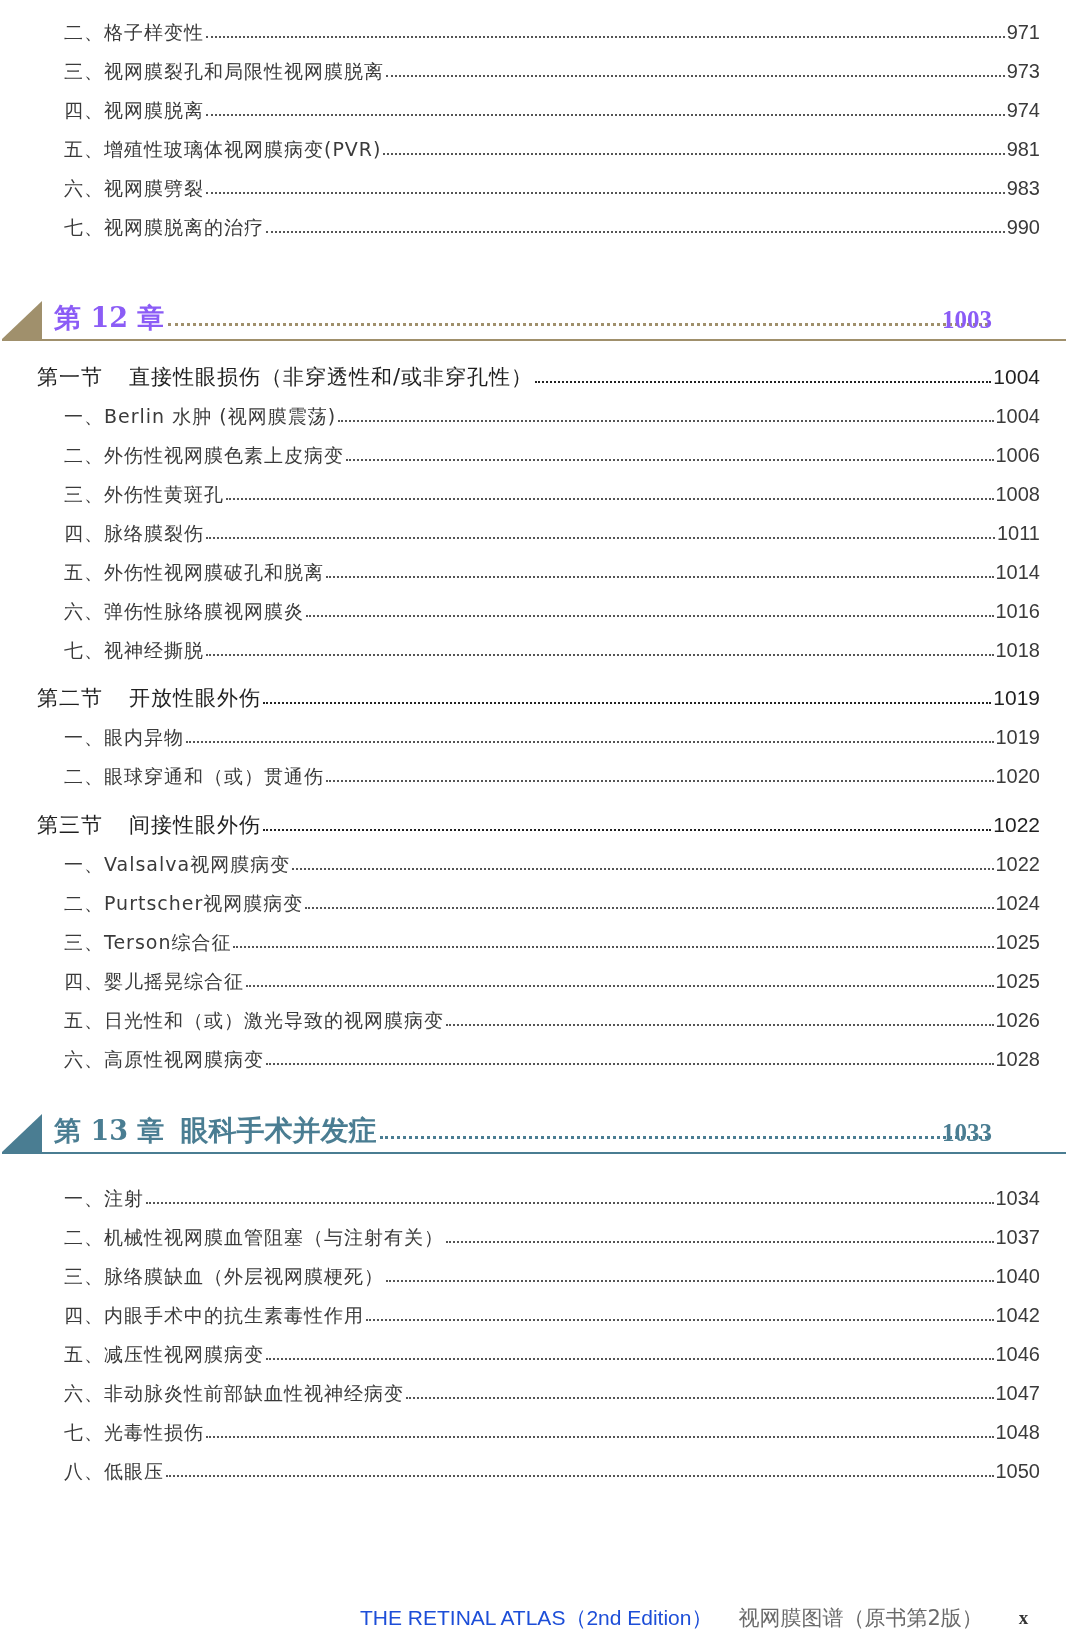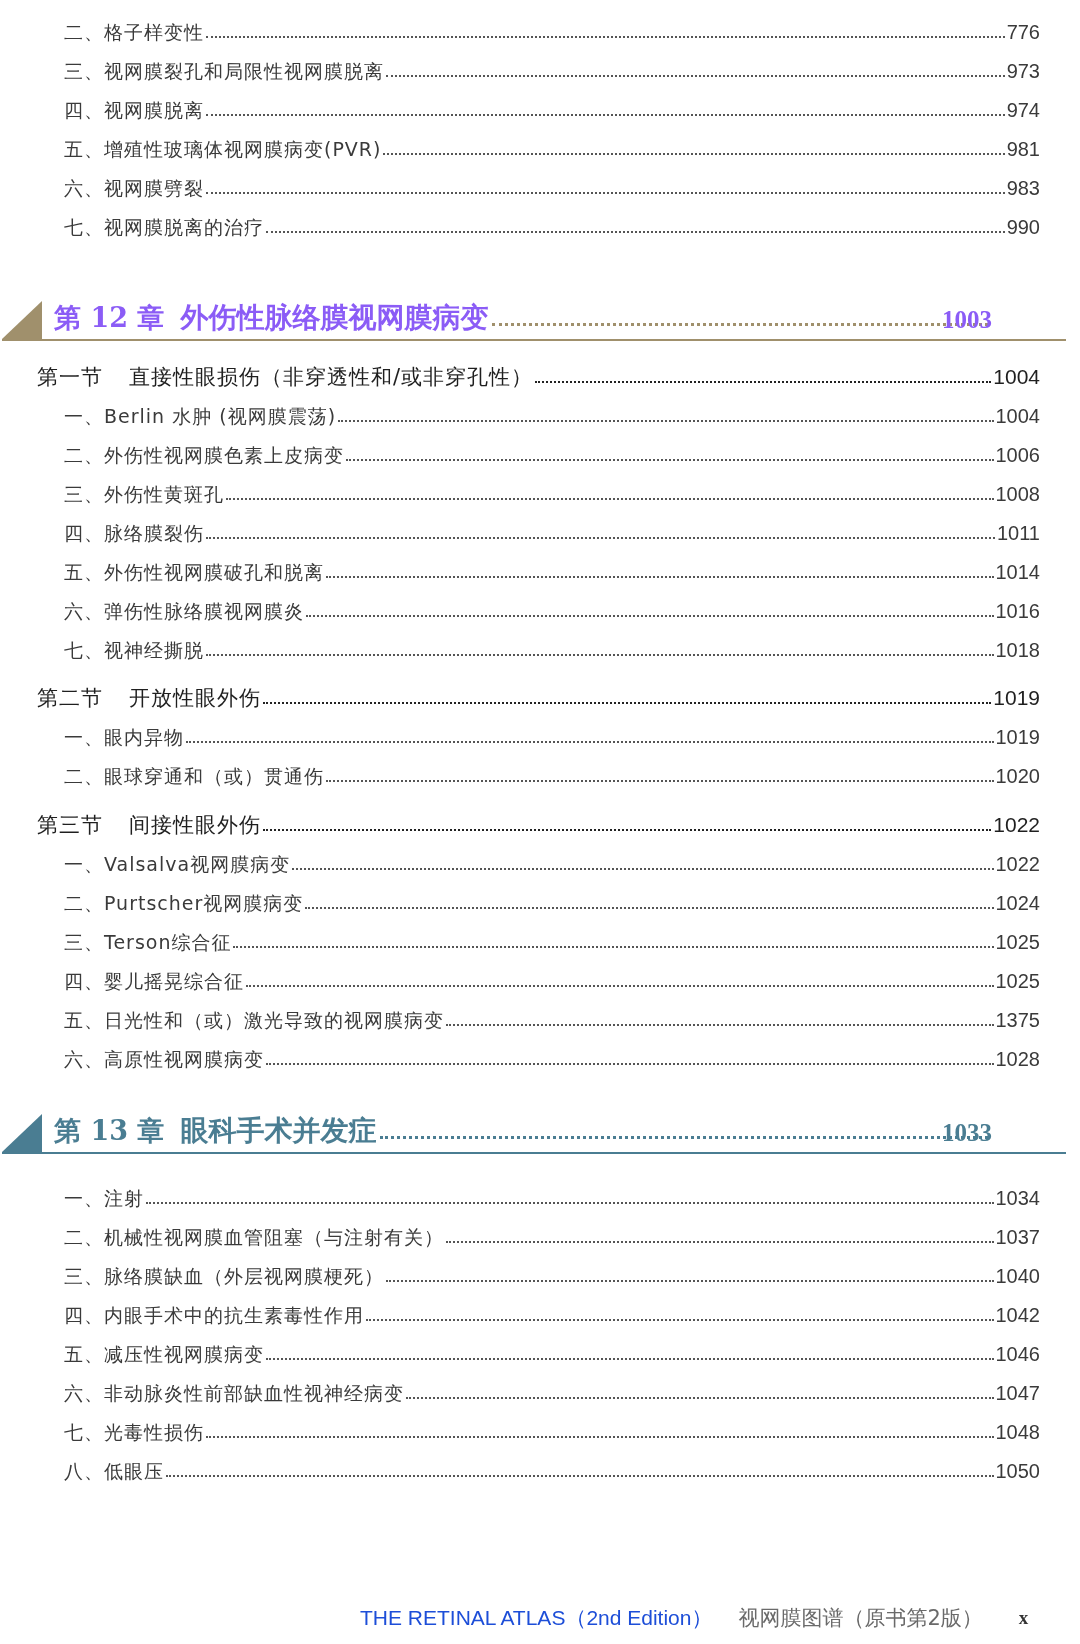--- a/index.html
+++ b/index.html
@@ -71,21 +71,21 @@
   .footer .f-en { font-family: "Liberation Sans", sans-serif; font-size: 21px; color: #1d4ed8; letter-spacing: 0; }
   .footer .f-cn { font-size: 21px; color: #6a6a6a; margin-left: 26px; }
   .footer .f-page { font-family: "Liberation Serif", serif; font-size: 19px; color: #333; font-weight: bold; margin-left: 36px; }
 </style>
 </head>
 <body>
 
 <div class="toc-row item" style="top:12px">
   <span class="label">二、格子样变性</span>
   <span class="leader"></span>
-  <span class="page">776</span>
+  <span class="page">971</span>
 </div>
 <div class="toc-row item" style="top:51px">
   <span class="label">三、视网膜裂孔和局限性视网膜脱离</span>
   <span class="leader"></span>
   <span class="page">973</span>
 </div>
 <div class="toc-row item" style="top:90px">
   <span class="label">四、视网膜脱离</span>
   <span class="leader"></span>
   <span class="page">974</span>
@@ -104,21 +104,20 @@
   <span class="label">七、视网膜脱离的治疗</span>
   <span class="leader"></span>
   <span class="page">990</span>
 </div>
 
 <div class="chapter" style="top:295px; color:#8b5cf6">
   <div class="tri" style="border-bottom:38px solid #a0906c;"></div>
   <div class="rule" style="background:#a0906c;"></div>
   <div class="content">
     <span class="ch-num">第 12 章</span>
-    <span class="ch-title">外伤性脉络膜视网膜病变</span>
     <span class="ch-leader" style="border-bottom-color:#a0906c;"></span>
   </div>
   <span class="ch-page">1003</span>
 </div>
 
 <div class="toc-row section" style="top:357px">
   <span class="label"><span class="sec-num">第一节</span><span>直接性眼损伤（非穿透性和/或非穿孔性）</span></span>
   <span class="leader"></span>
   <span class="page">1004</span>
 </div>
@@ -195,21 +194,21 @@
   <span class="page">1025</span>
 </div>
 <div class="toc-row item" style="top:961px">
   <span class="label">四、婴儿摇晃综合征</span>
   <span class="leader"></span>
   <span class="page">1025</span>
 </div>
 <div class="toc-row item" style="top:1000px">
   <span class="label">五、日光性和（或）激光导致的视网膜病变</span>
   <span class="leader"></span>
-  <span class="page">1375</span>
+  <span class="page">1026</span>
 </div>
 <div class="toc-row item" style="top:1039px">
   <span class="label">六、高原性视网膜病变</span>
   <span class="leader"></span>
   <span class="page">1028</span>
 </div>
 
 <div class="chapter" style="top:1108px; color:#4a7d92">
   <div class="tri" style="border-bottom:38px solid #4a7d92;"></div>
   <div class="rule" style="background:#4a7d92;"></div>

